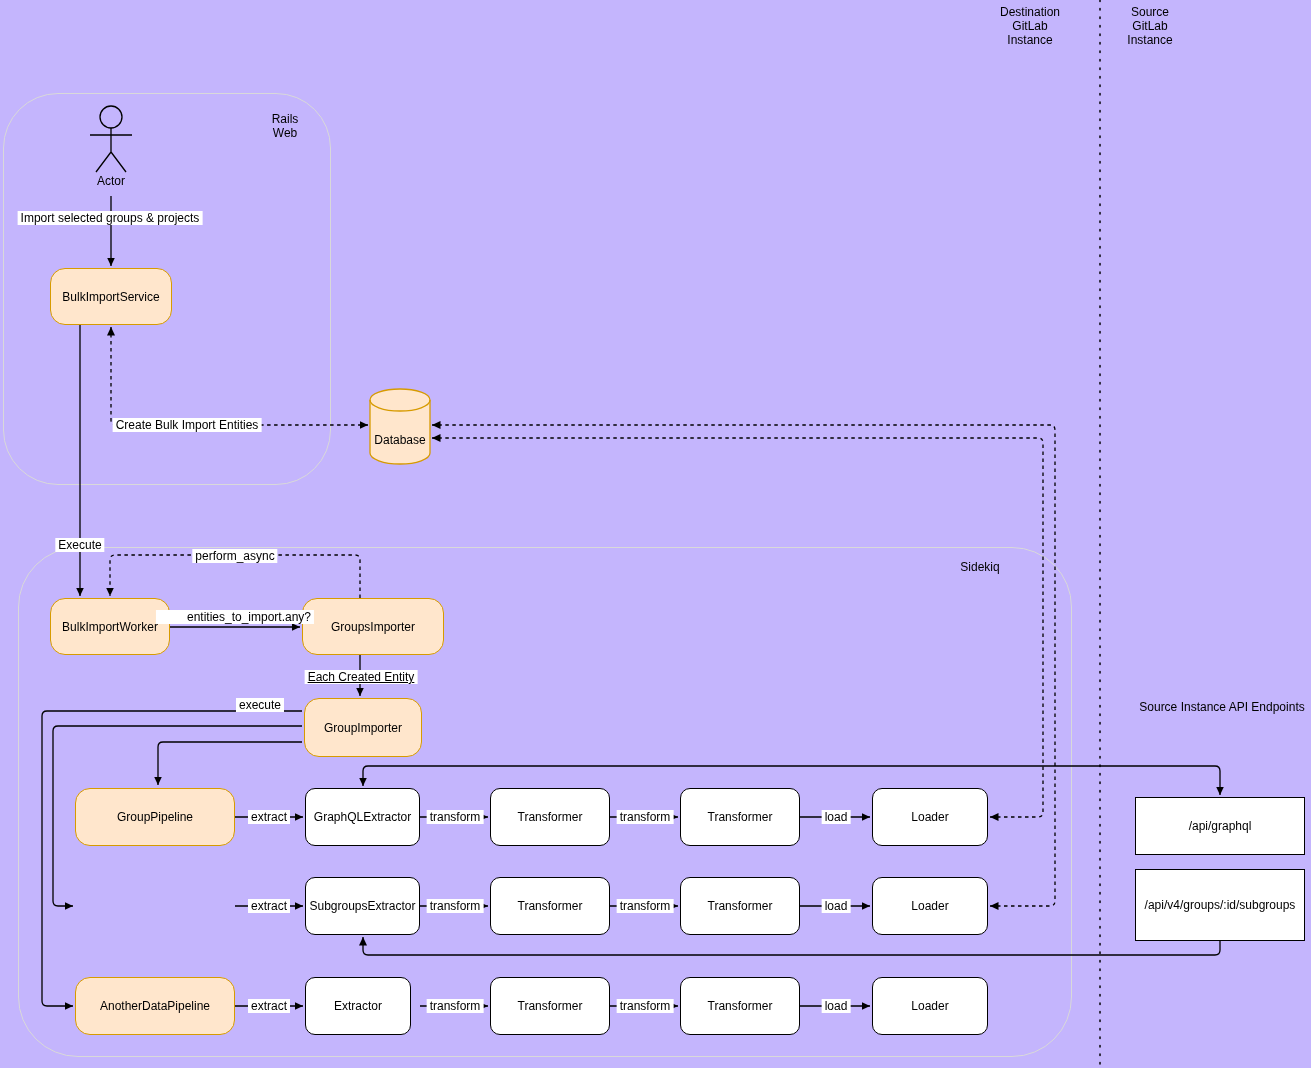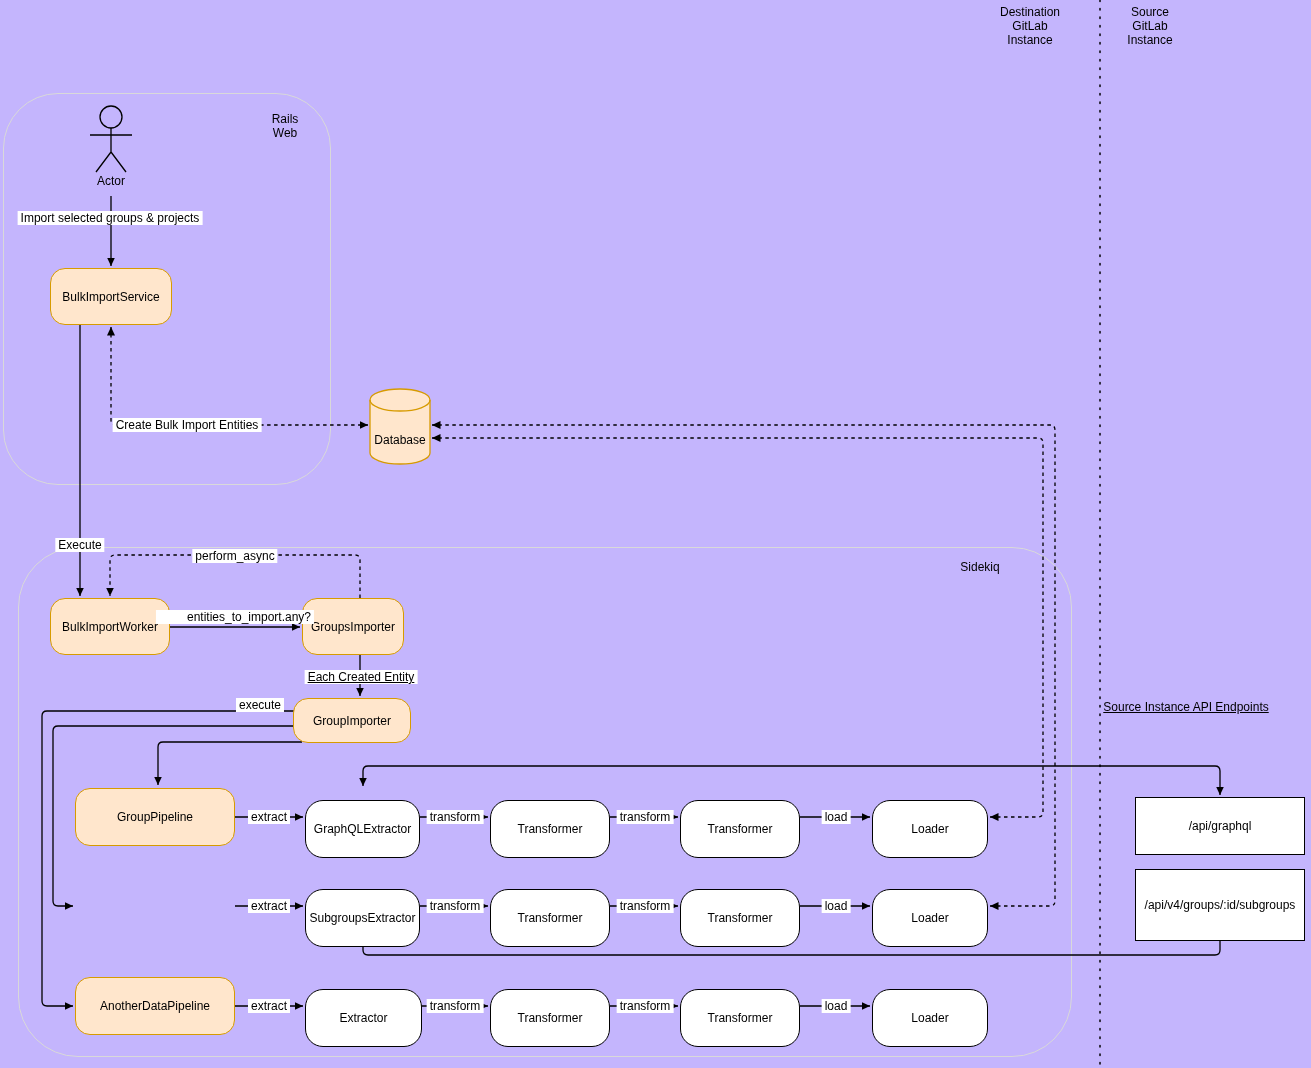--- a/index.html
+++ b/index.html
@@ -12,21 +12,21 @@
   #canvas{
     position:relative;width:1311px;height:1068px;background:#c4b5fd;overflow:hidden;
     font-family:"Liberation Sans",sans-serif;font-size:12px;color:#000;
   }
   .container-box{position:absolute;border:1px solid var(--container-border);background:transparent;}
   .node,.wnode,.ep{
     position:absolute;display:flex;align-items:center;justify-content:center;
     text-align:center;box-sizing:border-box;line-height:14px;background:#fff;
   }
   .node{background:var(--node-fill);border:1.3px solid var(--node-border);border-radius:15px;}
-  .wnode{background:#fff;border:1.3px solid var(--plain-border);border-radius:18px;margin-top:12px;}
+  .wnode{background:#fff;border:1.3px solid var(--plain-border);border-radius:10px;}
   .ep{background:#fff;border:1.3px solid var(--plain-border);border-radius:0;}
   .elabel{
     position:absolute;transform:translate(-50%,-50%);background:#ffffff;
     padding:0 3px;white-space:nowrap;line-height:14px;
   }
   .mlabel{
     position:absolute;transform:translate(-50%,0);text-align:center;
     white-space:pre-line;line-height:14px;background:transparent;
   }
   .freelabel{position:absolute;transform:translate(-50%,-50%);white-space:nowrap;line-height:14px;}
@@ -106,41 +106,41 @@
 
   <div class="mlabel layer-top" style="left:285px;top:112px;width:70px;">Rails
 Web</div>
   <div class="freelabel layer-top" style="left:980px;top:567px;">Sidekiq</div>
 
   <div class="freelabel layer-top" style="left:111px;top:181px;">Actor</div>
 
   <div class="node layer-top" style="left:50px;top:268px;width:122px;height:57px;">BulkImportService</div>
   <div class="freelabel layer-top" style="left:400px;top:440px;">Database</div>
   <div class="node layer-top" style="left:50px;top:598px;width:120px;height:57px;">BulkImportWorker</div>
-  <div class="node layer-top" style="left:302px;top:598px;width:102px;height:57px;">GroupsImporter</div>
-  <div class="node layer-top" style="left:293px;top:698px;width:118px;height:45px;">GroupImporter</div>
+  <div class="node layer-top" style="left:302px;top:598px;width:142px;height:57px;">GroupsImporter</div>
+  <div class="node layer-top" style="left:304px;top:698px;width:118px;height:59px;">GroupImporter</div>
 
   <div class="node layer-top" style="left:75px;top:788px;width:160px;height:58px;">GroupPipeline</div>
   <div class="wnode layer-top" style="left:305px;top:788px;width:115px;height:58px;">GraphQLExtractor</div>
   <div class="wnode layer-top" style="left:490px;top:788px;width:120px;height:58px;">Transformer</div>
   <div class="wnode layer-top" style="left:680px;top:788px;width:120px;height:58px;">Transformer</div>
   <div class="wnode layer-top" style="left:872px;top:788px;width:116px;height:58px;">Loader</div>
 
   <div class="wnode layer-top" style="left:305px;top:877px;width:115px;height:58px;">SubgroupsExtractor</div>
   <div class="wnode layer-top" style="left:490px;top:877px;width:120px;height:58px;">Transformer</div>
   <div class="wnode layer-top" style="left:680px;top:877px;width:120px;height:58px;">Transformer</div>
   <div class="wnode layer-top" style="left:872px;top:877px;width:116px;height:58px;">Loader</div>
 
   <div class="node layer-top" style="left:75px;top:977px;width:160px;height:58px;">AnotherDataPipeline</div>
-  <div class="wnode layer-top" style="left:305px;top:977px;width:117px;height:58px;">Extractor</div>
+  <div class="wnode layer-top" style="left:305px;top:977px;width:106px;height:58px;">Extractor</div>
   <div class="wnode layer-top" style="left:490px;top:977px;width:120px;height:58px;">Transformer</div>
   <div class="wnode layer-top" style="left:680px;top:977px;width:120px;height:58px;">Transformer</div>
   <div class="wnode layer-top" style="left:872px;top:977px;width:116px;height:58px;">Loader</div>
 
-  <div class="freelabel layer-top" style="left:1186px;top:707px;text-decoration:underline;">Source Instance API Endpoints</div>
+  <div class="freelabel layer-top" style="left:1222px;top:707px;">Source Instance API Endpoints</div>
   <div class="ep layer-top" style="left:1135px;top:797px;width:170px;height:58px;">/api/graphql</div>
   <div class="ep layer-top" style="left:1135px;top:869px;width:170px;height:72px;text-align:right;">/api/v4/groups/:id/subgroups</div>
 
   <div class="elabel layer-top" style="left:110px;top:218px;">Import selected groups &amp; projects</div>
   <div class="elabel layer-top" style="left:187px;top:425px;">Create Bulk Import Entities</div>
   <div class="elabel layer-top" style="left:80px;top:545px;">Execute</div>
   <div class="elabel layer-top" style="left:235px;top:556px;">perform_async</div>
   <div class="elabel layer-top" style="left:235px;top:617px;padding-left:31px;">entities_to_import.any?</div>
   <div class="elabel layer-top" style="left:361px;top:677px;text-decoration:underline;">Each Created Entity</div>
   <div class="elabel layer-top" style="left:260px;top:705px;">execute</div>

